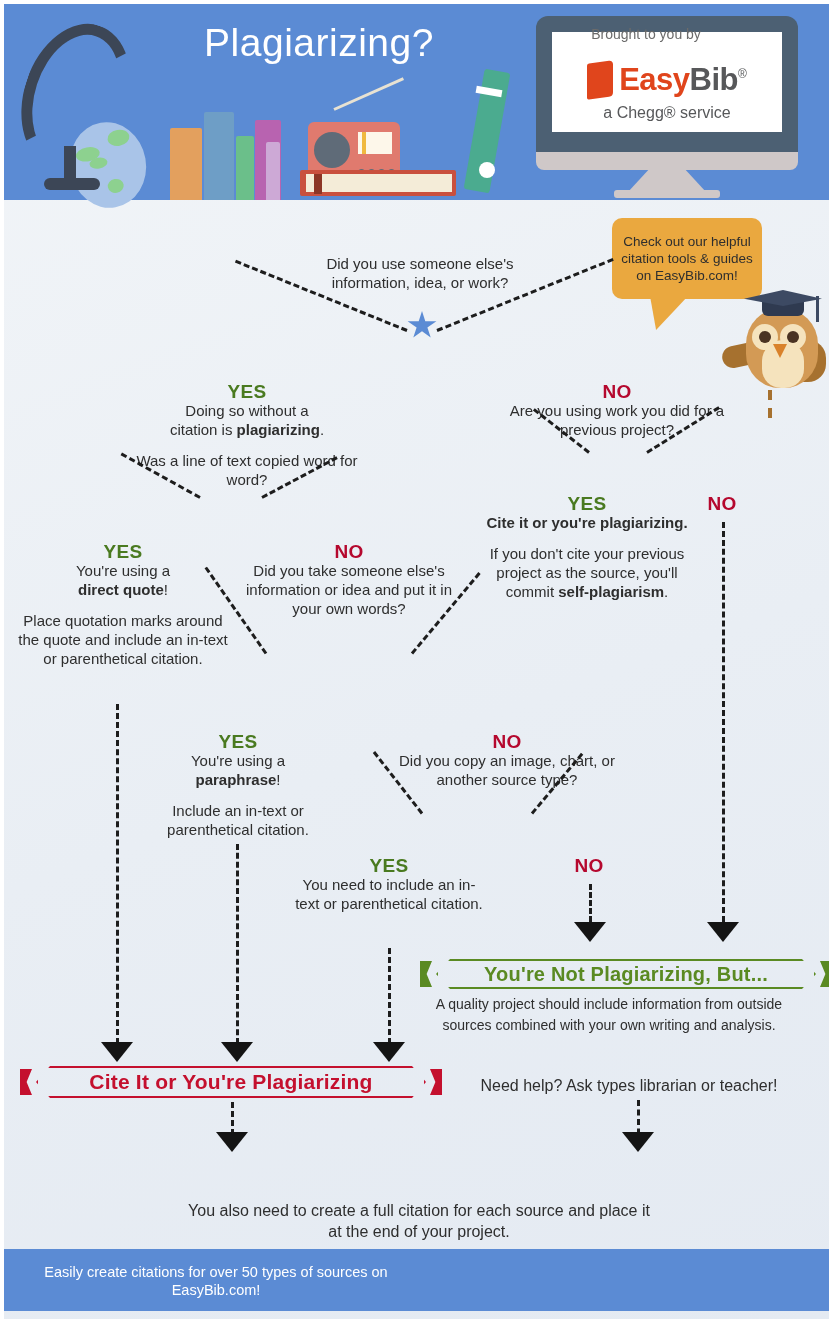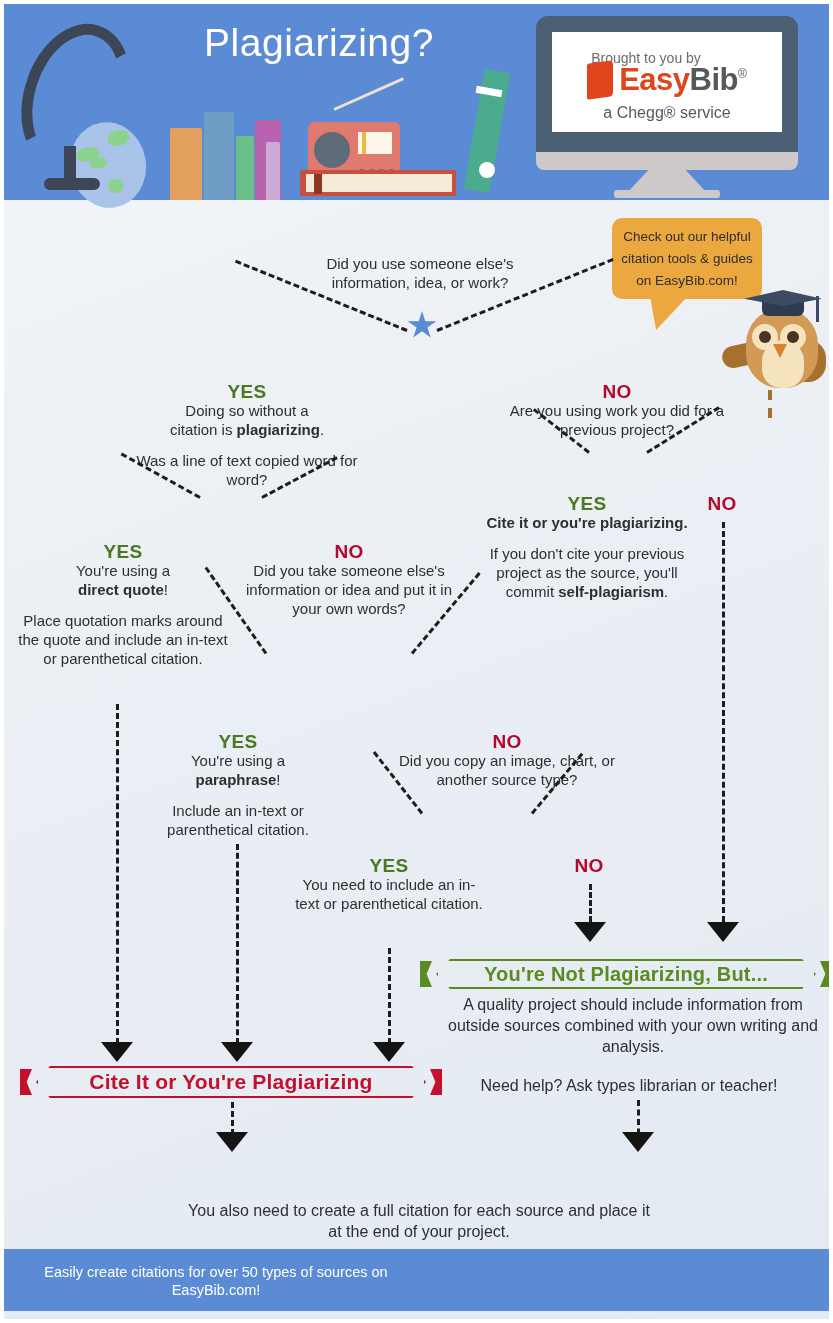--- a/index.html
+++ b/index.html
@@ -76,21 +76,21 @@
   .greenbook-s { position:absolute; left:472px; top:84px; width:26px; height:7px; background:#ffffff; transform:rotate(10deg); }
   .greenbook-dot { position:absolute; left:475px; top:158px; width:16px; height:16px; background:#ffffff; border-radius:50%; }
 
   
   .monitor { position:absolute; left:532px; top:12px; width:262px; height:148px; background:#4c6073; border-radius:12px; }
   .screen { position:absolute; left:548px; top:28px; width:230px; height:100px; background:#ffffff; }
   .mon-neck { position:absolute; left:532px; top:148px; width:262px; height:18px; background:#cfc8c8; border-radius:0 0 8px 8px; }
   .mon-stand { position:absolute; left:624px; top:166px; width:78px; height:22px; background:#cfc8c8; clip-path:polygon(26% 0,74% 0,100% 100%,0 100%); }
   .mon-foot { position:absolute; left:610px; top:186px; width:106px; height:8px; background:#cfc8c8; border-radius:3px; }
 
-  .brought { position:absolute; left:548px; top:46px; width:188px; text-align:center;
+  .brought { position:absolute; left:548px; top:22px; width:188px; text-align:center;
              font-size:14px; color:#6b6b6b; }
   .logo-row { position:absolute; left:548px; top:58px; width:230px; text-align:center; }
   .eb-book { display:inline-block; vertical-align:middle; width:26px; height:36px;
              background:#e0451c; border-radius:2px 4px 4px 2px; transform:skewY(-8deg); margin-right:6px; }
   .eb-word { display:inline-block; vertical-align:middle; font-size:31px; font-weight:700; letter-spacing:-.5px; }
   .eb-easy { color:#e0451c; }
   .eb-bib { color:#57585a; }
   .eb-reg { font-size:12px; vertical-align:super; color:#57585a; }
   .chegg { position:absolute; left:548px; top:100px; width:230px; text-align:center;
            font-size:16px; color:#57585a; }
@@ -133,21 +133,21 @@
   .star {
     position:absolute; left:403px; top:307px; width:30px; height:29px;
     background:#5b8bd4;
     clip-path:polygon(50% 0%,61% 35%,98% 35%,68% 57%,79% 91%,50% 70%,21% 91%,32% 57%,2% 35%,39% 35%);
   }
 
   
   .bubble {
     position:absolute; left:608px; top:214px; width:150px; height:81px;
     background:#eaa83f; border-radius:10px;
-    color:#2e2e2e; font-size:13.5px; line-height:22px; text-align:center;
+    color:#2e2e2e; font-size:13.5px; line-height:17px; text-align:center;
     display:flex; align-items:center; justify-content:center; padding:4px;
   }
   .bubble-tail {
     position:absolute; left:646px; top:292px; width:38px; height:34px;
     background:#eaa83f; clip-path:polygon(0 0,100% 0,16% 100%);
   }
   .owl { position:absolute; left:726px; top:278px; width:104px; height:112px; }
   .owl-body { position:absolute; left:16px; top:26px; width:72px; height:80px; background:#d39a55; border-radius:36px 36px 34px 34px; }
   .owl-belly { position:absolute; left:32px; top:58px; width:42px; height:48px; background:#f5e3bd; border-radius:22px 22px 20px 20px; }
   .owl-eye { position:absolute; top:42px; width:26px; height:26px; background:#f5e3bd; border-radius:50%; }
@@ -346,21 +346,21 @@
   <div class="dash-v" style="left:585px; top:880px; height:38px;"></div>
   <div class="arrow" style="left:570px; top:918px;"></div>
 
   <div class="ribbon rb-green">
     <span class="cap left"></span>
     <div class="plate">
         <span class="txt">You're Not Plagiarizing, But...</span>
       </div>
     <span class="cap right"></span>
   </div>
-  <div class="node" style="left:444px; top:990px; width:370px; font-size:16px; line-height:21px;">A quality project should include information from outside sources combined with your own writing and analysis.</div>
+  <div class="node" style="left:420px; top:990px; width:370px; font-size:14px; line-height:21px;">A quality project should include information from outside sources combined with your own writing and analysis.</div>
   <div class="node" style="left:440px; top:1072px; width:370px; font-size:16px;">Need help? Ask types librarian or teacher!</div>
 
   <div class="dash-v" style="left:633px; top:1096px; height:44px;"></div>
   <div class="arrow" style="left:618px; top:1128px;"></div>
 
   <div class="ribbon rb-red">
     <span class="cap left"></span>
     <div class="plate">
         <span class="txt">Cite It or You're Plagiarizing</span>
       </div>

